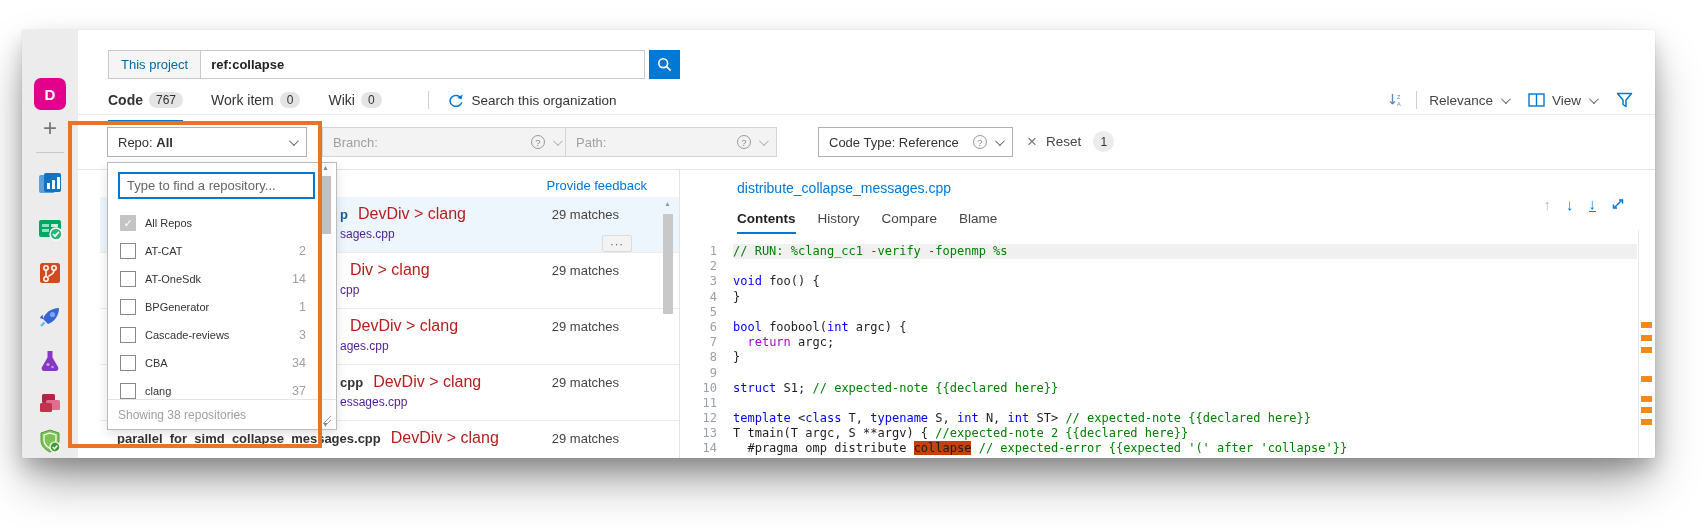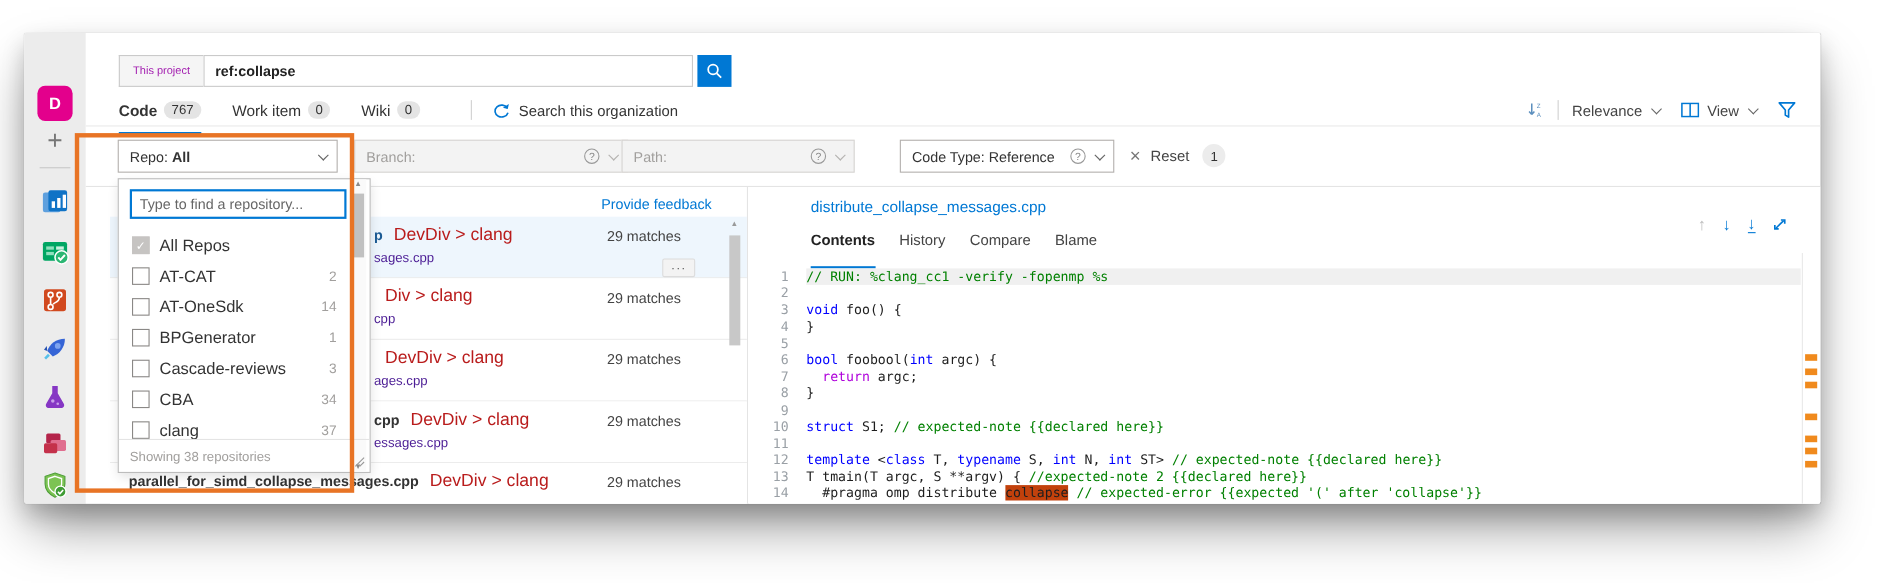--- a/index.html
+++ b/index.html
@@ -18,22 +18,22 @@
   .avatar { width:32px; height:32px; background:#e3008c; border-radius:7px; color:#fff;
             font-size:15px; font-weight:bold; display:flex; align-items:center; justify-content:center; }
   .plus { color:#767676; font-size:24px; font-weight:300; line-height:20px; }
   .sb-divider { position:absolute; left:14px; top:122px; width:28px; height:1px; background:#c8c8c8; }
 
   
   .main { position:absolute; left:56px; top:0; right:0; bottom:0; background:#fff; }
 
   
   .search-group { position:absolute; left:30px; top:20px; height:29px; display:flex; }
-  .search-scope { background:#f5f5f5; border:1px solid #cacaca; border-right:none; color:#a21caf;
-                  font-size:10px; display:flex; align-items:center; padding:0 12px; }
+  .search-scope { background:#f5f5f5; border:1px solid #cacaca; border-right:none; color:#0369a1;
+                  font-size:13px; display:flex; align-items:center; padding:0 12px; }
   .search-input { width:445px; border:1px solid #cacaca; font-size:13px; font-weight:bold; color:#222;
                   padding:0 10px; outline:none; font-family:inherit; }
   .search-btn { width:31px; height:29px; margin-left:4px; background:#0078d4; border:none; cursor:pointer;
                 display:flex; align-items:center; justify-content:center; }
 
   
   .tabs-row { position:absolute; left:30px; top:56px; right:22px; height:28px; display:flex; align-items:center; }
   .tab { display:flex; align-items:center; margin-right:28px; font-size:14px; color:#333; position:relative;
          height:28px; cursor:pointer; }
   .tab .lbl { margin-right:6px; }
@@ -90,21 +90,21 @@
              display:none; align-items:center; justify-content:center; cursor:pointer; }
   .result-item.selected .ri-more { display:flex; }
   .res-scroll { position:absolute; top:30px; right:4px; width:13px; bottom:0; }
   .res-scroll .arr { position:absolute; left:2px; font-size:7px; color:#9a9a9a; }
   .res-scroll .thumb { position:absolute; left:1px; top:14px; width:10px; height:100px; background:#c8c8c8; }
 
   
   .file-panel { position:absolute; left:603px; top:0; right:0; bottom:0; background:#fff; }
   .filename { position:absolute; left:56px; top:10px; font-size:14px; color:#0078d4; cursor:pointer; }
   .file-tabs { position:absolute; left:56px; top:41px; display:flex; gap:22px; font-size:13.5px; color:#444; }
-  .file-tab { position:relative; padding-bottom:18px; cursor:pointer; }
+  .file-tab { position:relative; padding-bottom:8px; cursor:pointer; }
   .file-tab.active { font-weight:bold; color:#222; }
   .file-tab.active:after { content:""; position:absolute; left:0; right:0; bottom:0; height:2px; background:#0078d4; }
   .file-icons { position:absolute; top:26px; right:30px; display:flex; gap:15px; align-items:center; }
   .fi { font-size:15px; color:#0078d4; cursor:pointer; line-height:1; }
   .fi.disabled { color:#bdbdbd; cursor:default; }
   .fi.dl { border-bottom:1.6px solid #0078d4; padding-bottom:0px; }
 
   
   .code-area { position:absolute; left:10px; top:74px; right:18px; bottom:-6px;
                font-family:"DejaVu Sans Mono","Liberation Mono",monospace; font-size:12px; }
@@ -124,21 +124,21 @@
   .dropdown { position:absolute; left:29px; top:132px; width:230px; height:268px; background:#fff;
               border:1px solid #bcbcbc; box-shadow:0 4px 10px rgba(0,0,0,.12); z-index:20; }
   .dd-search { display:block; margin:9px 10px 6px 10px; width:197px; height:27px; border:2px solid #0078d4;
                font-size:13px; padding:0 7px; outline:none; font-family:inherit; color:#333; }
   .dd-search::placeholder { color:#666; }
   .dd-list { position:absolute; left:0; top:46px; right:0; bottom:30px; }
   .repo-item { position:relative; height:28px; display:flex; align-items:center; padding-left:12px; cursor:pointer; }
   .checkbox { width:16px; height:16px; border:1px solid #8a8886; background:#fff; flex:none;
               display:flex; align-items:center; justify-content:center; font-size:11px; color:#fff; }
   .checkbox.checked { background:#c6c4c2; border-color:#c6c4c2; }
-  .repo-name { font-size:15px; color:#333; margin-left:9px; }
+  .repo-name { font-size:11px; color:#333; margin-left:9px; }
   .repo-count { margin-left:auto; margin-right:30px; font-size:12.5px; color:#a19f9d; }
   .dd-scroll { position:absolute; top:0; right:3px; width:13px; bottom:0; background:#fafafa; }
   .dd-scroll .arr { position:absolute; left:2px; font-size:7px; color:#8a8a8a; }
   .dd-scroll .thumb { position:absolute; left:1px; top:13px; width:10px; height:58px; background:#c1c1c1; }
   .dd-footer { position:absolute; left:0; right:0; bottom:0; height:30px; border-top:1px solid #e4e4e4;
                display:flex; align-items:center; padding:0 10px; font-size:12px; color:#a19f9d; }
   .grip { position:absolute; right:4px; bottom:4px; }
 
   
   .annotation { position:absolute; left:68px; top:121px; width:254px; height:327px;

